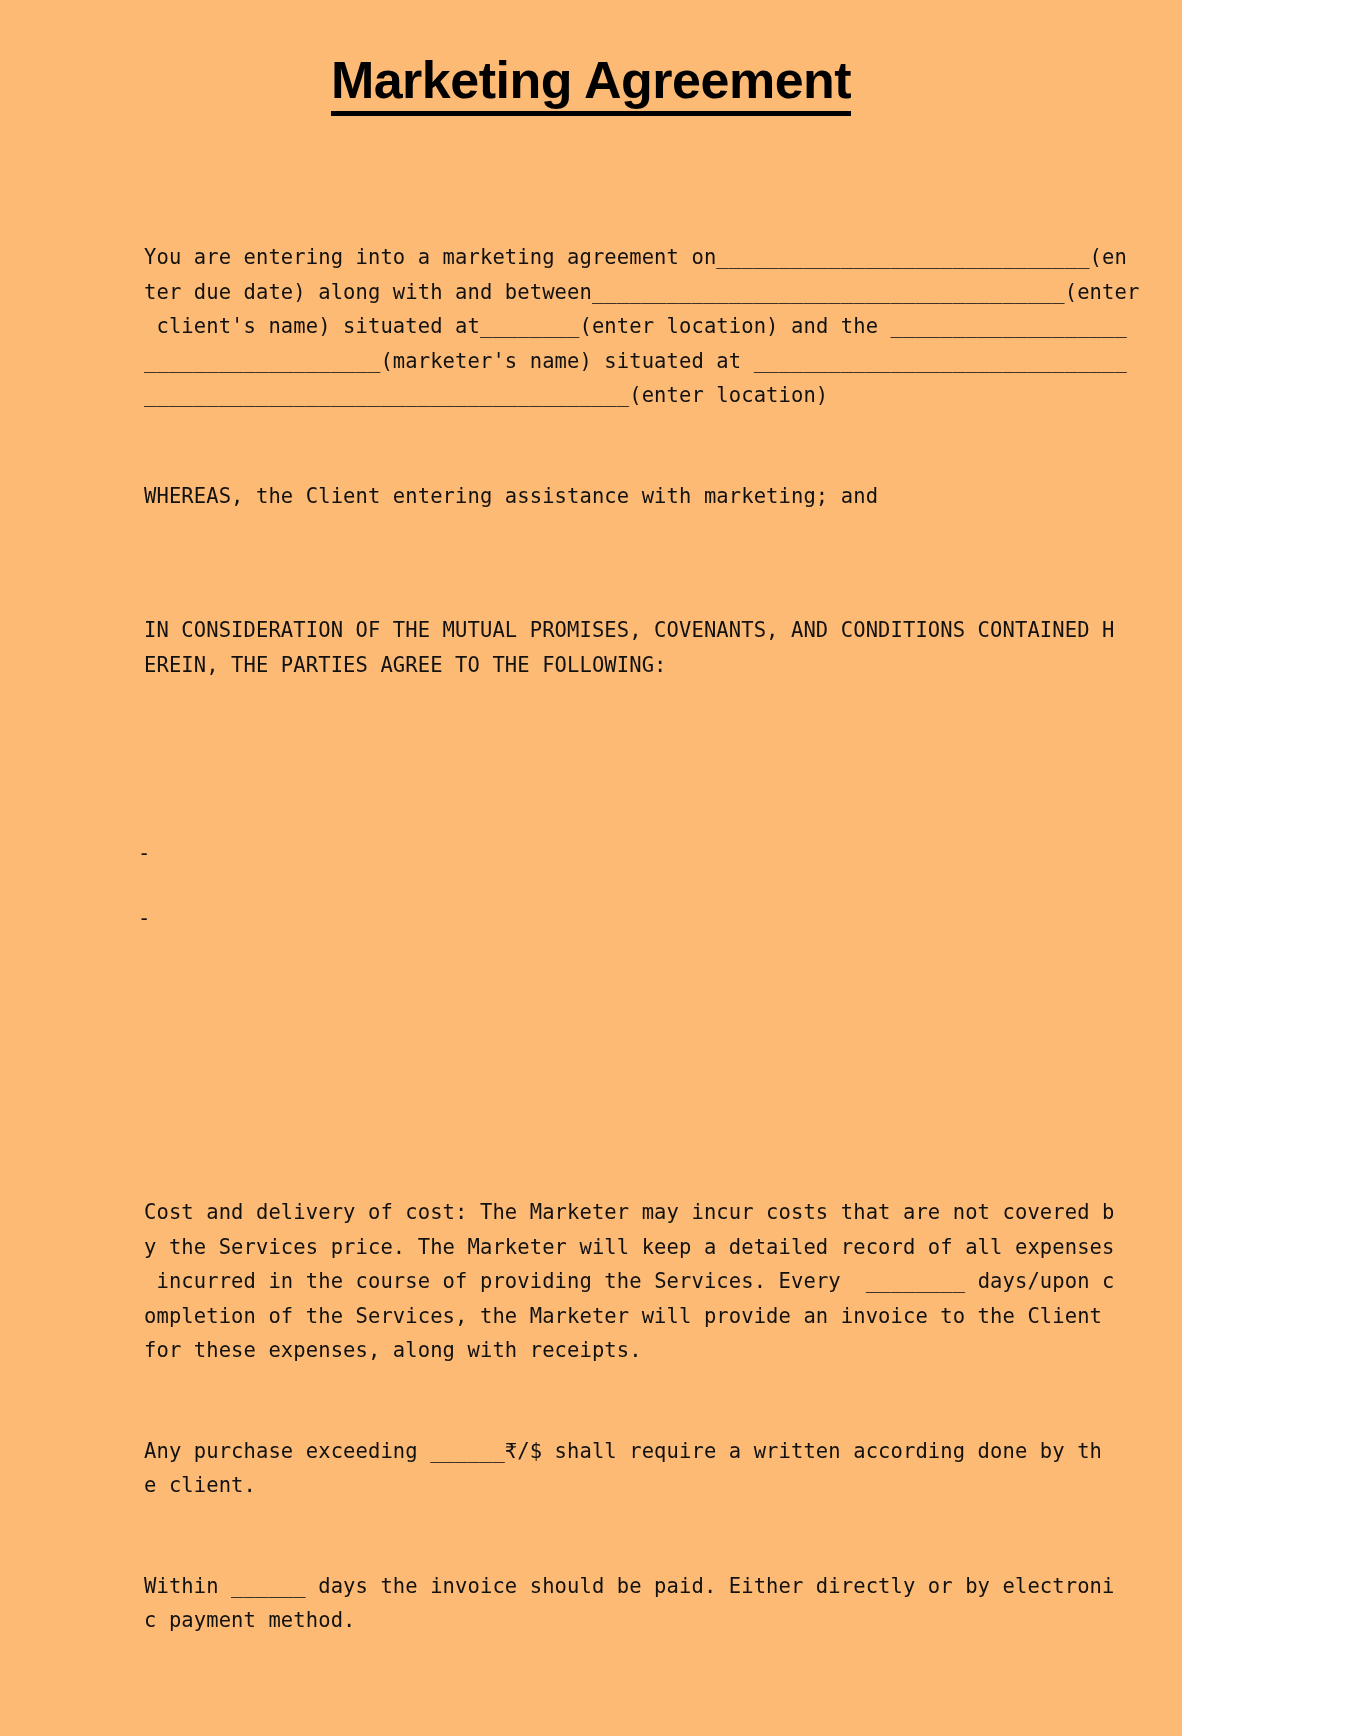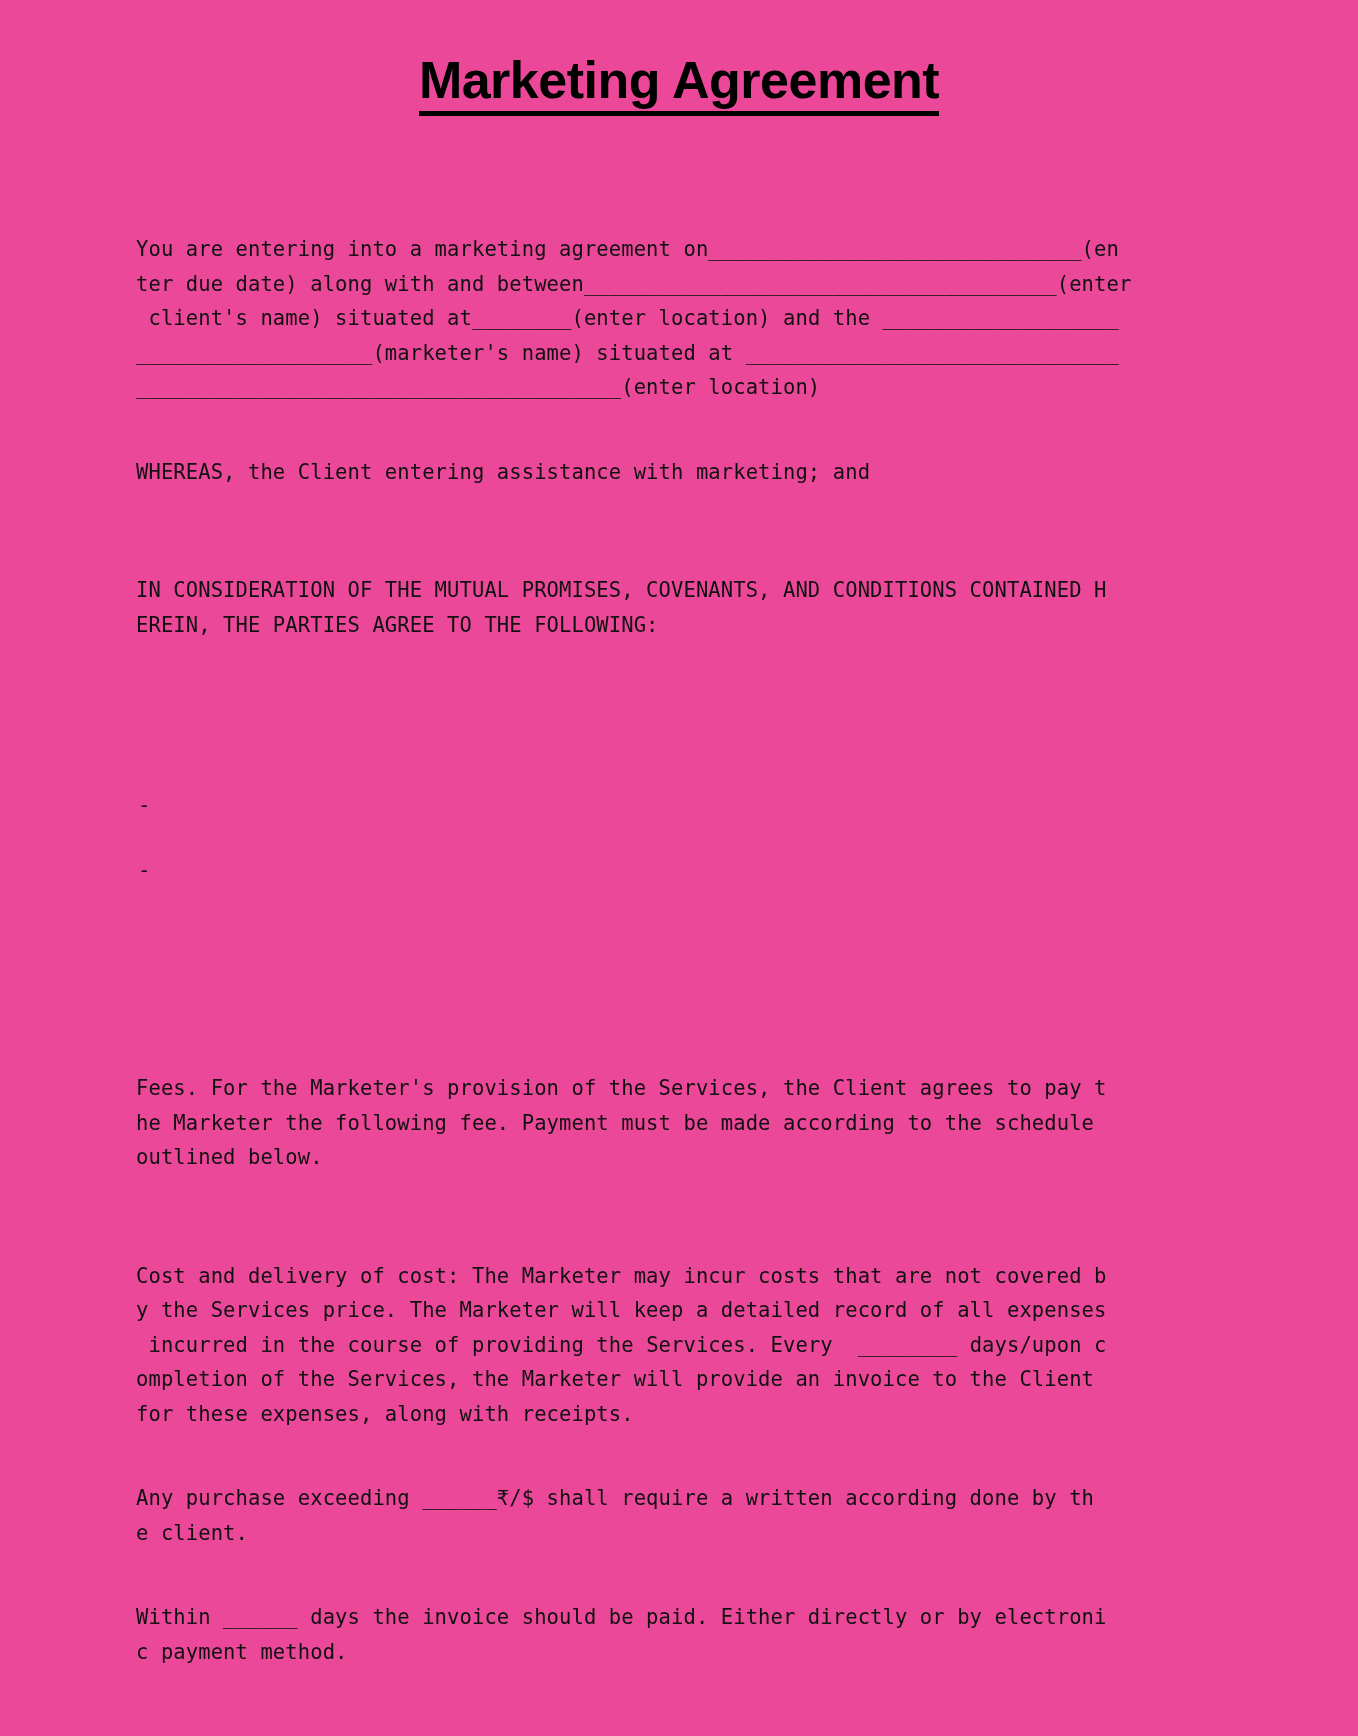--- a/index.html
+++ b/index.html
@@ -2,23 +2,23 @@
 <html><head>
 <meta charset="utf-8">
 <style>
   html, body {
     margin: 0;
     padding: 0;
     background: #ffffff;
   }
   .page {
     position: relative;
-    width: 1358px;
+    width: 1182px;
     height: 1736px;
-    background: #ec4899;
+    background: #fdba74;
     overflow: hidden;
     box-sizing: border-box;
   }
   .doc-title {
     text-align: center;
     font-family: "Liberation Sans", sans-serif;
     font-weight: bold;
     font-size: 52px;
     line-height: 1.1;
     color: #000000;
@@ -36,21 +36,21 @@
     left: 128px;
     top: 224px;
     width: 1100px;
   }
   .para {
     font-family: "DejaVu Sans Mono", "Liberation Mono", monospace;
     font-size: 20.5px;
     line-height: 34.5px;
     color: #111111;
     white-space: pre-wrap;
-    margin: 8px;
+    margin: 16px;
     letter-spacing: 0.1px;
   }
   .gap-sm { height: 34px; }
   .gap-md { height: 56px; }
   .gap-lg { height: 104px; }
   .gap-xl { height: 120px; }
   .bullet-line {
     font-family: "DejaVu Sans Mono", "Liberation Mono", monospace;
     font-size: 20.5px;
     line-height: 34.5px;
@@ -92,23 +92,20 @@
 
     <div class="gap-lg"></div>
 
     <p class="bullet-line">-</p>
     <div class="bullet-gap"></div>
     <p class="bullet-line">-</p>
 
     <div class="gap-xl"></div>
     <div class="gap-md"></div>
 
-    <p class="para">Fees. For the Marketer's provision of the Services, the Client agrees to pay t
-he Marketer the following fee. Payment must be made according to the schedule
-outlined below.</p>
 
     <div class="gap-sm"></div>
 
 
     <div class="gap-sm"></div>
 
     <p class="para">Cost and delivery of cost: The Marketer may incur costs that are not covered b
 y the Services price. The Marketer will keep a detailed record of all expenses
  incurred in the course of providing the Services. Every  ________ days/upon c
 ompletion of the Services, the Marketer will provide an invoice to the Client

